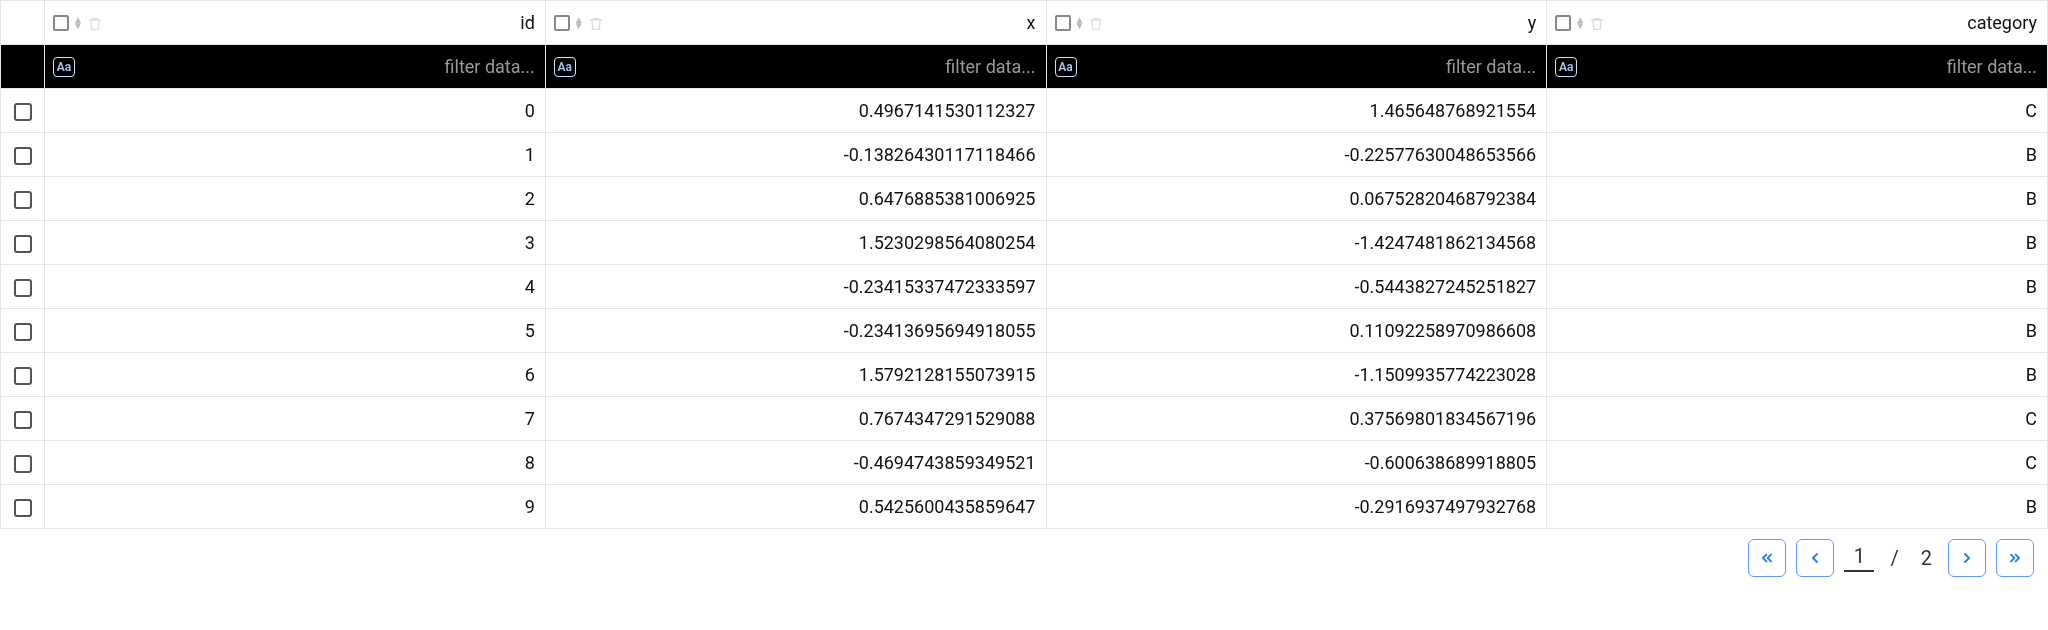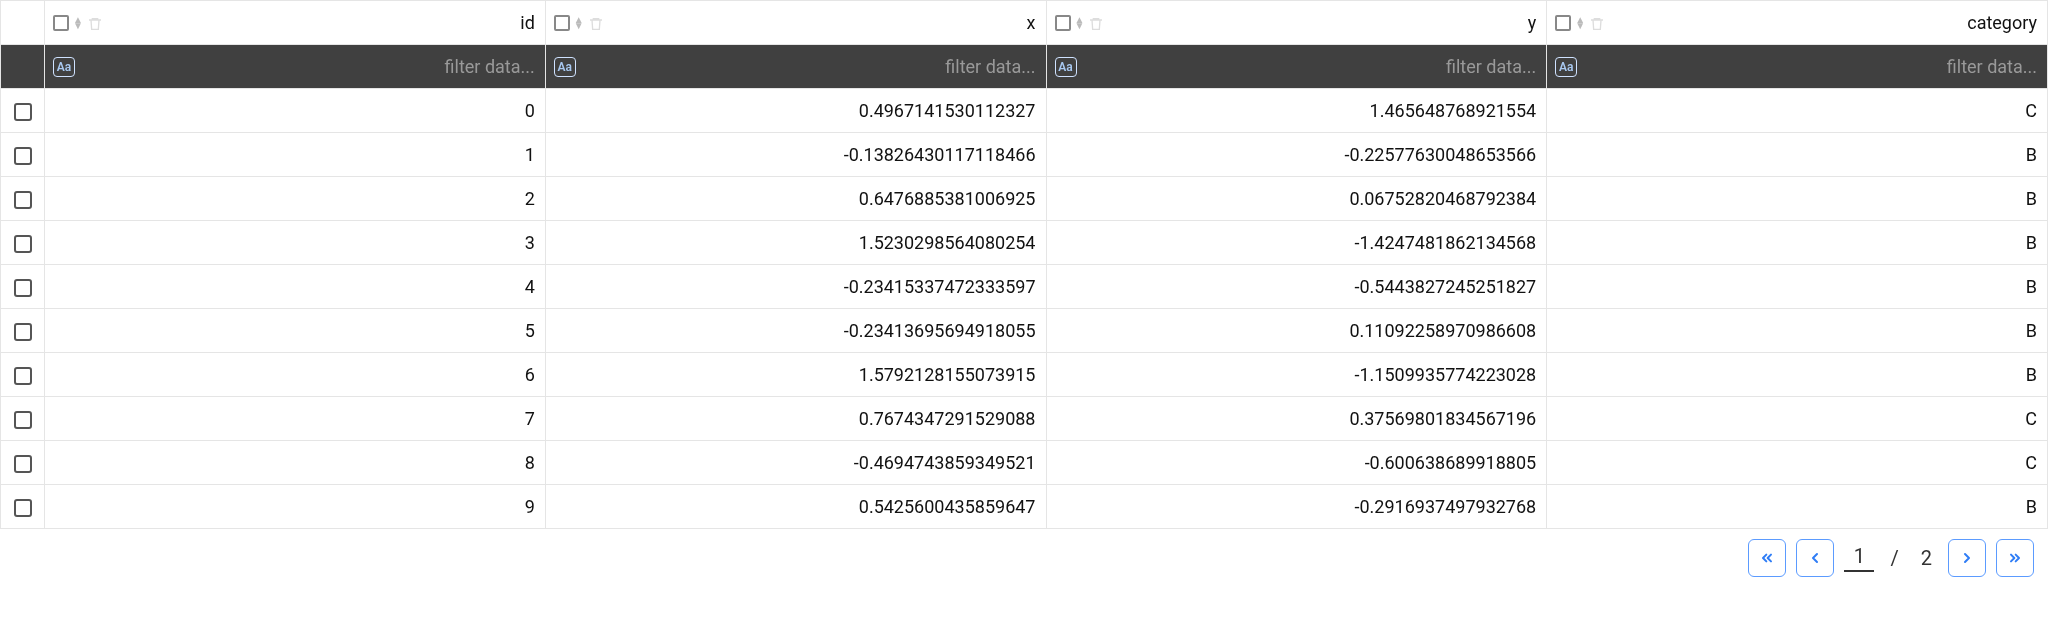--- a/index.html
+++ b/index.html
@@ -64,21 +64,21 @@
     font-size: 10px;
   }
   .trash-icon {
     width: 16px;
     height: 16px;
     display: inline-block;
     color: #ddd;
   }
   .trash-icon svg { width: 100%; height: 100%; }
   .filter-row td {
-    background: #404040;
+    background: #000000;
     color: #999;
     font-weight: 400;
   }
   .filter-cell {
     position: relative;
   }
   .filter-aa {
     position: absolute;
     left: 8px;
     top: 50%;

